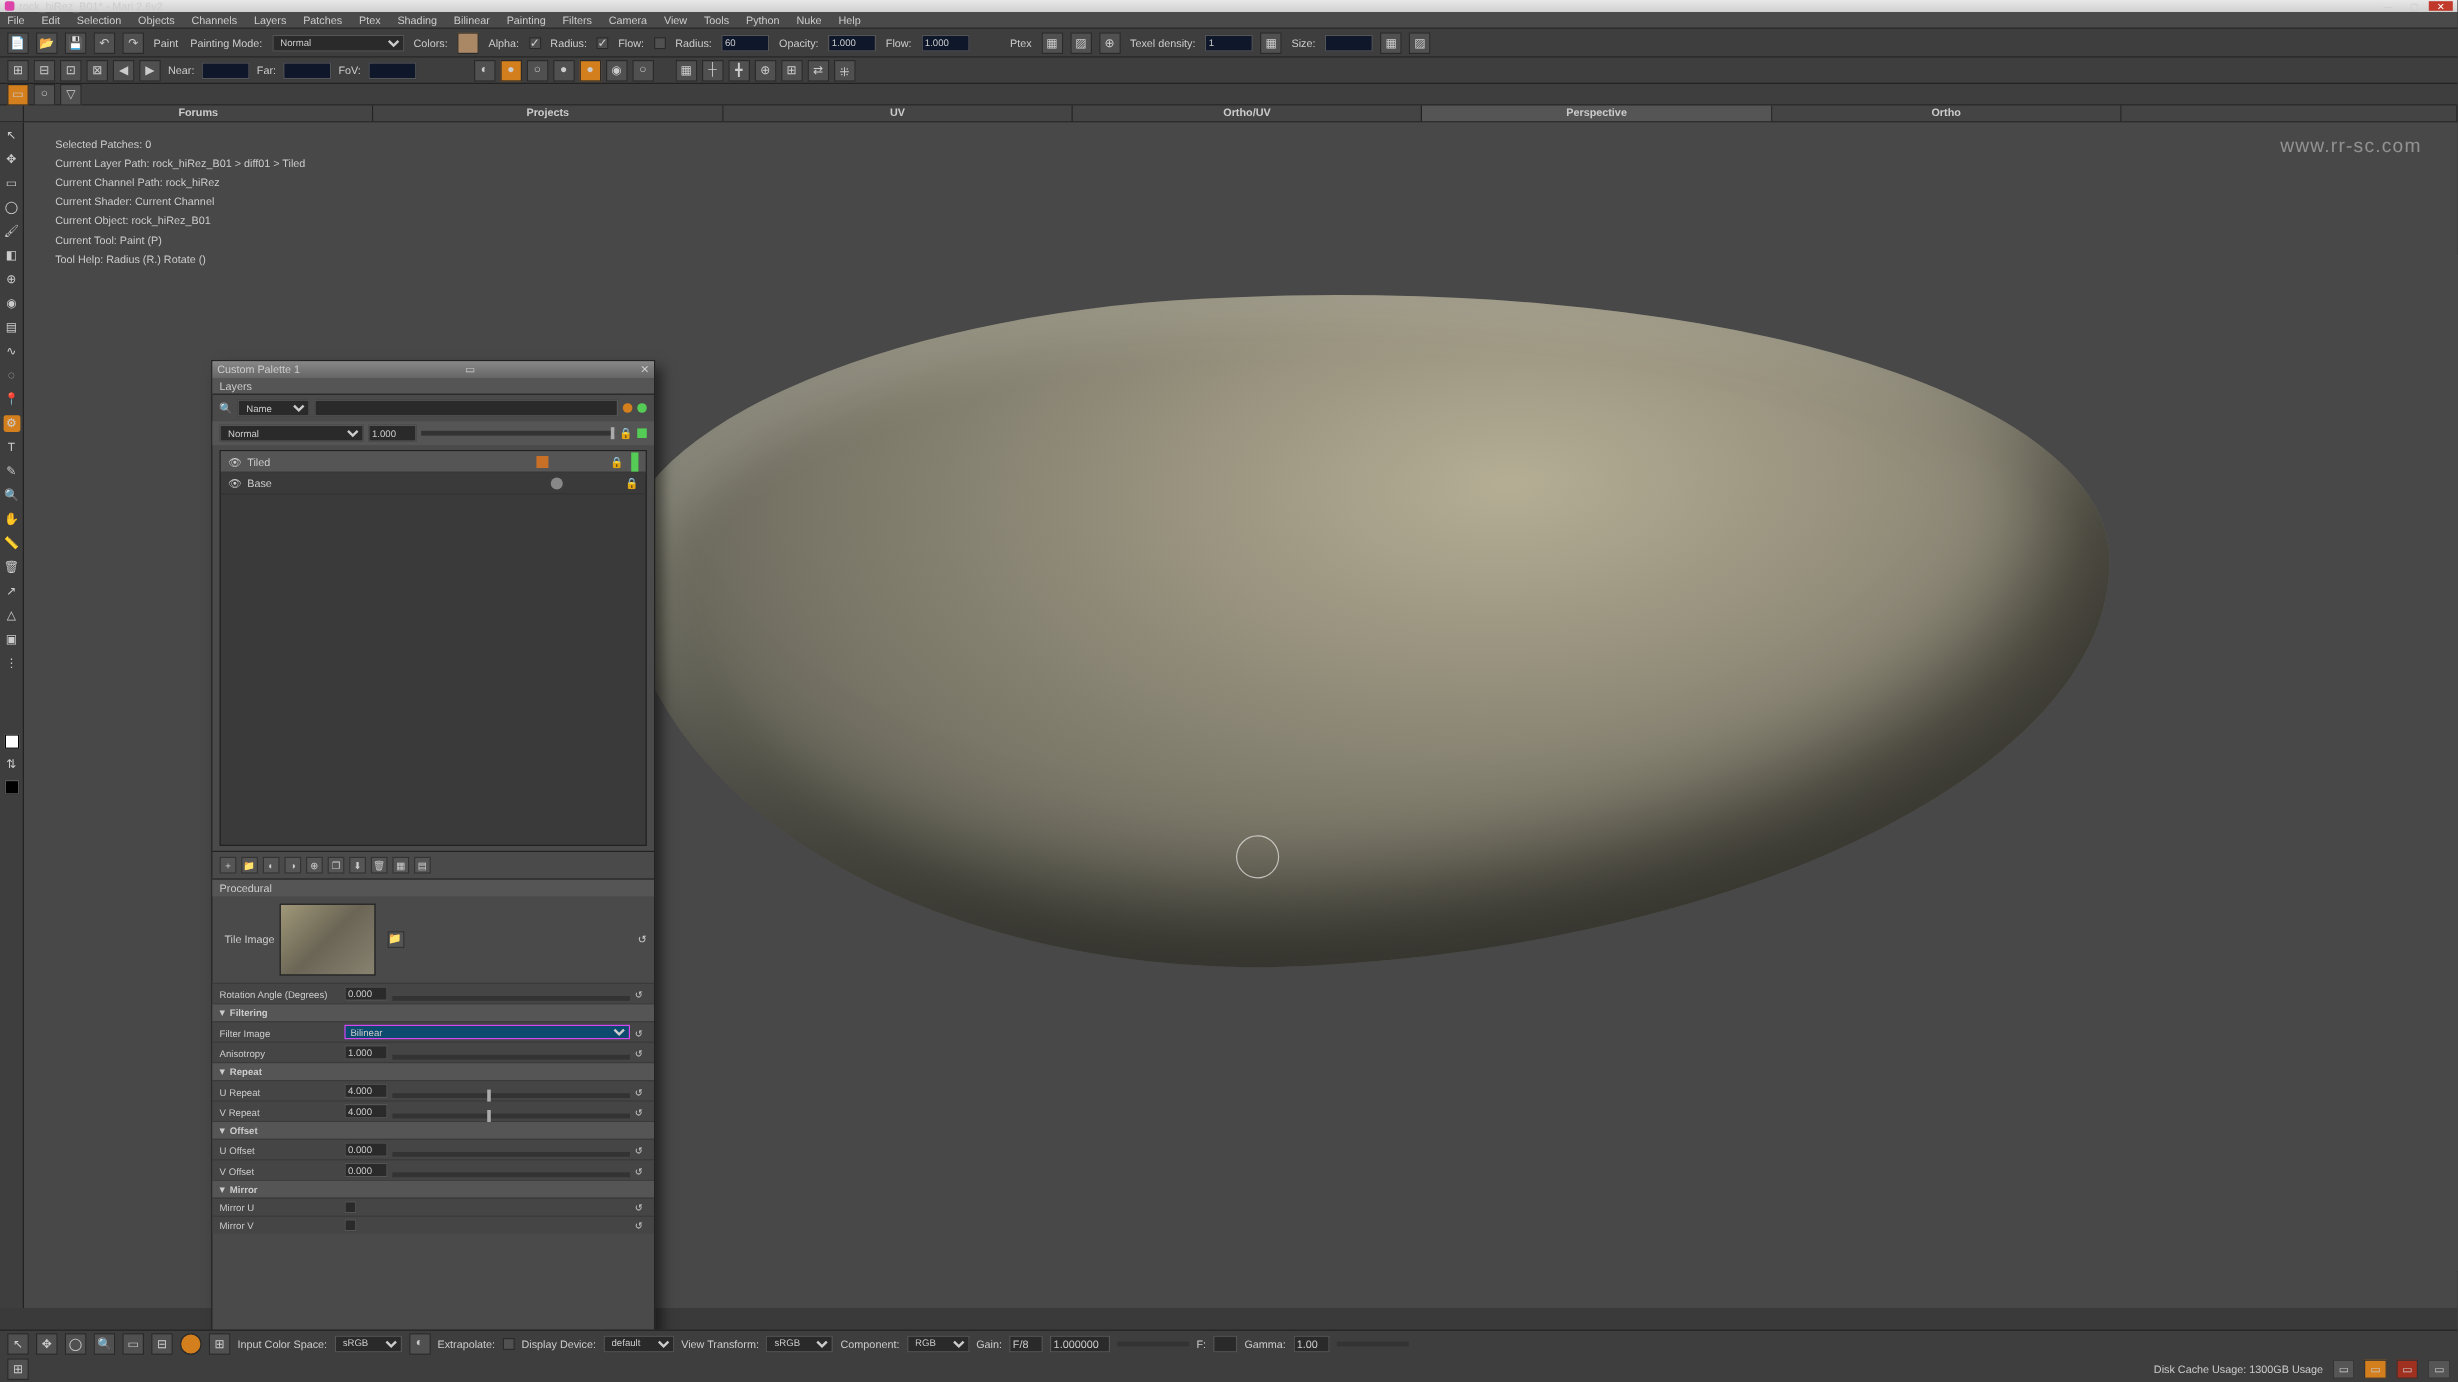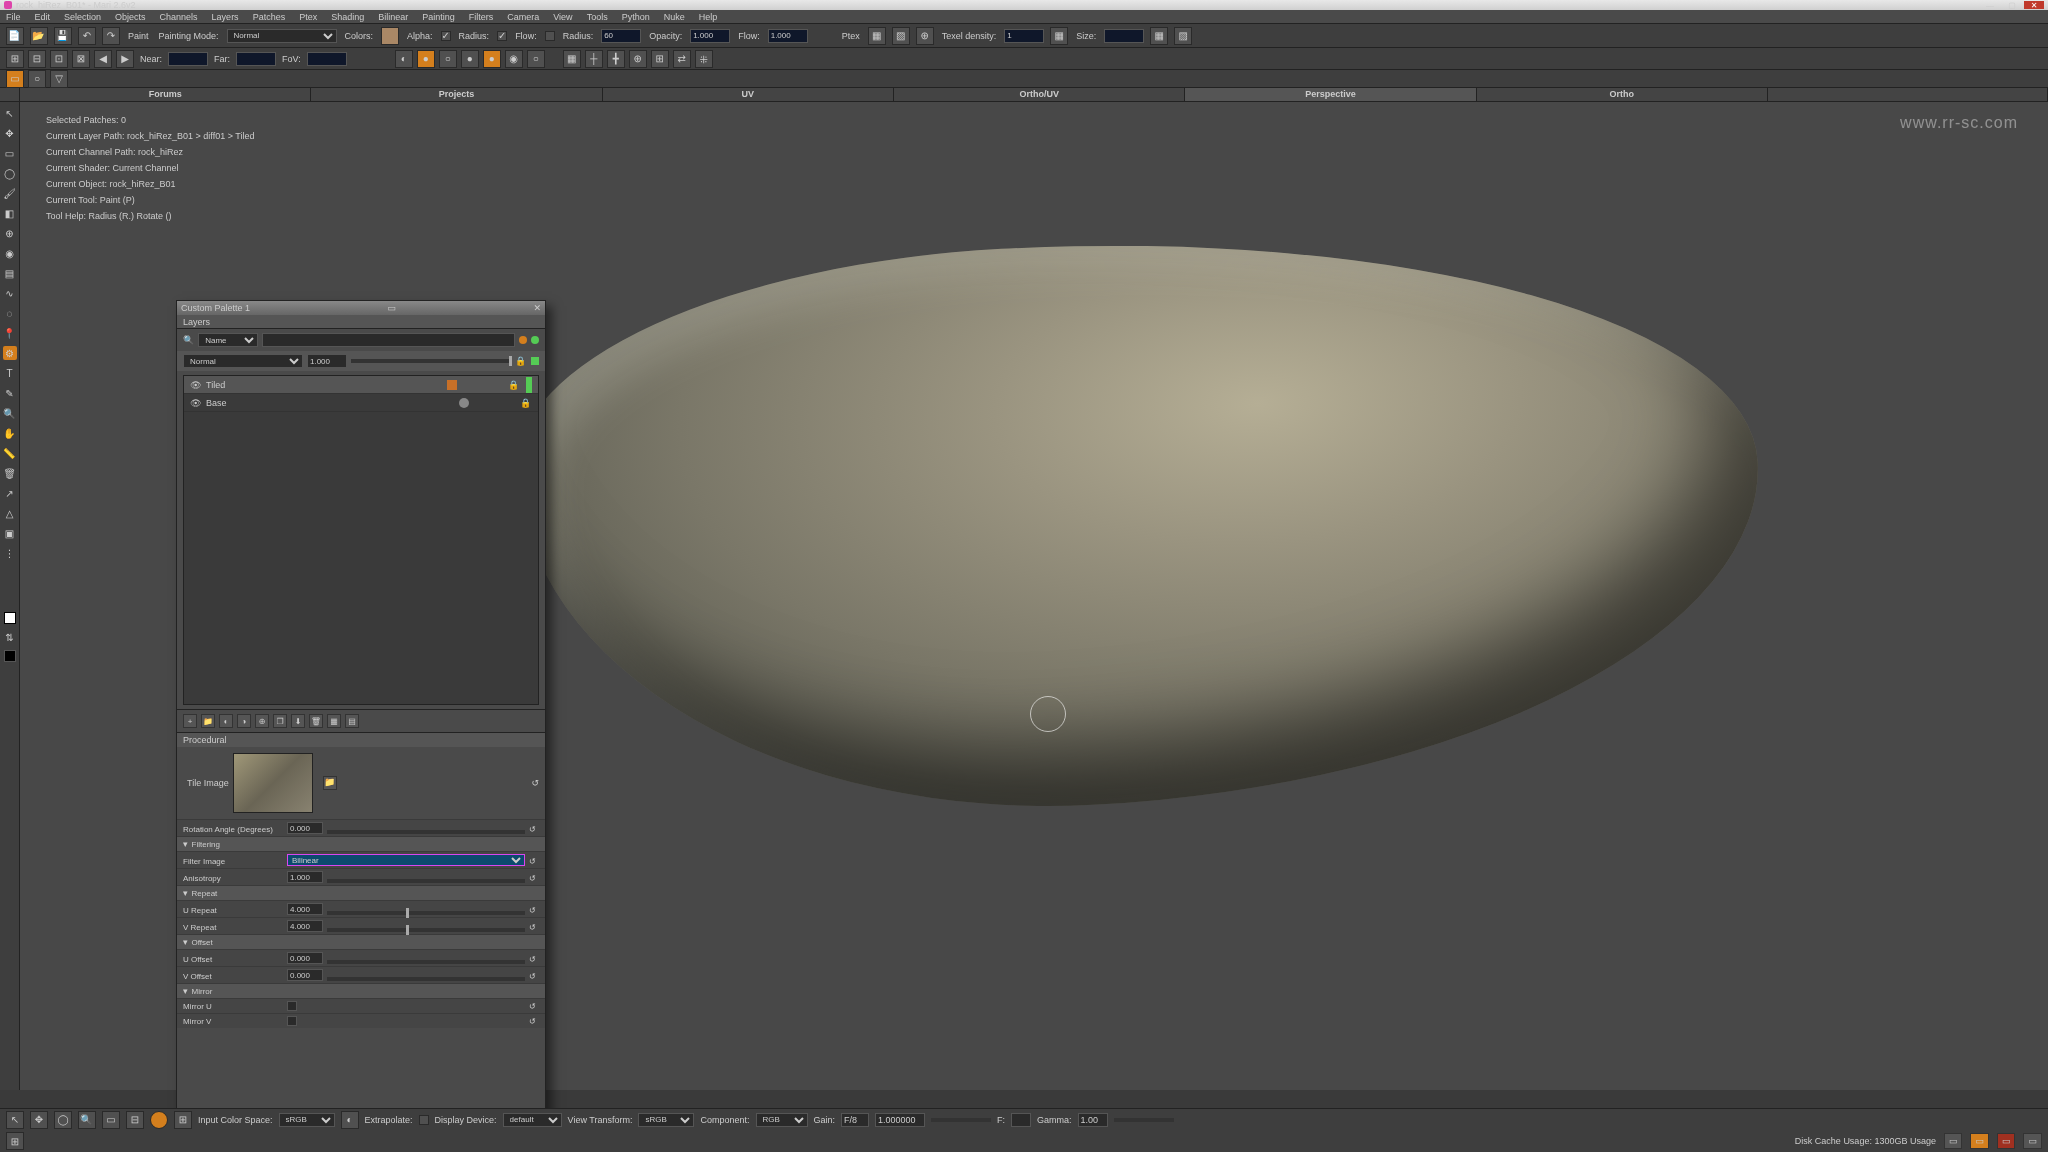--- a/index.html
+++ b/index.html
@@ -57,21 +57,21 @@
 .proc-preview { display: flex; align-items: center; padding: 6px; gap: 10px; }
 .proc-preview .thumb { width: 80px; height: 60px; background: linear-gradient(135deg,#a09878,#6a6555,#888270); border: 1px solid #222; margin-left: 50px; }
 .proc-preview .file-btn { width: 14px; height: 14px; background: #555; border: 1px solid #333; }
 .prop-row { display: flex; align-items: flex-end; padding: 2px 6px; gap: 4px; border-top: 1px solid #3a3a3a; background: #454545; }
 .prop-row .label { width: 100px; font-size: 8px; }
 .prop-row .val { width: 36px; background: #2a2a2a; border: 1px solid #555; height: 12px; font-size: 8px; padding: 0 2px; }
 .prop-row .slider { flex: 1; height: 4px; background: #333; position: relative; }
 .prop-row .reset { width: 10px; font-size: 8px; }
 .prop-row.check .chk { width: 10px; height: 10px; border: 1px solid #555; background: #2a2a2a; }
 .prop-row.hdr { background: #555; }
-.prop-row.hdr .label { width: auto; }
+.prop-row.hdr .label { width: auto; font-weight: bold; }
 .prop-row select.sel { flex: 1; background: #0c4a6e; border: 1px solid #d946ef; height: 12px; font-size: 8px; }
 .panel-bottom-tab { position: absolute; bottom: 0; left: 0; right: 0; height: 14px; background: #555; padding: 2px 6px; font-size: 9px; border-top: 1px solid #222; }
 .statusbar { height: 22px; background: #3e3e3e; display: flex; align-items: center; padding: 0 6px; gap: 6px; border-top: 1px solid #222; font-size: 8px; position: absolute; bottom: 22px; left: 0; right: 0; }
 .statusbar .sb-sel { background: #2a2a2a; border: 1px solid #555; height: 14px; font-size: 8px; padding: 0 10px 0 2px; }
 .statusbar .sb-val { background: #2a2a2a; border: 1px solid #555; height: 14px; width: 50px; padding: 0 2px; }
 .statusbar .sb-slider { width: 60px; height: 4px; background: #333; }
 .bottombar { height: 22px; background: #3e3e3e; position: absolute; bottom: 0; left: 0; right: 0; display: flex; align-items: center; padding: 0 6px; gap: 8px; font-size: 8px; }
 .bottombar .spacer { flex: 1; }
 .bottombar .badge { padding: 2px 4px; background: #555; border: 1px solid #333; }
 .bottombar .badge.orange { background: #d47f1d; }

